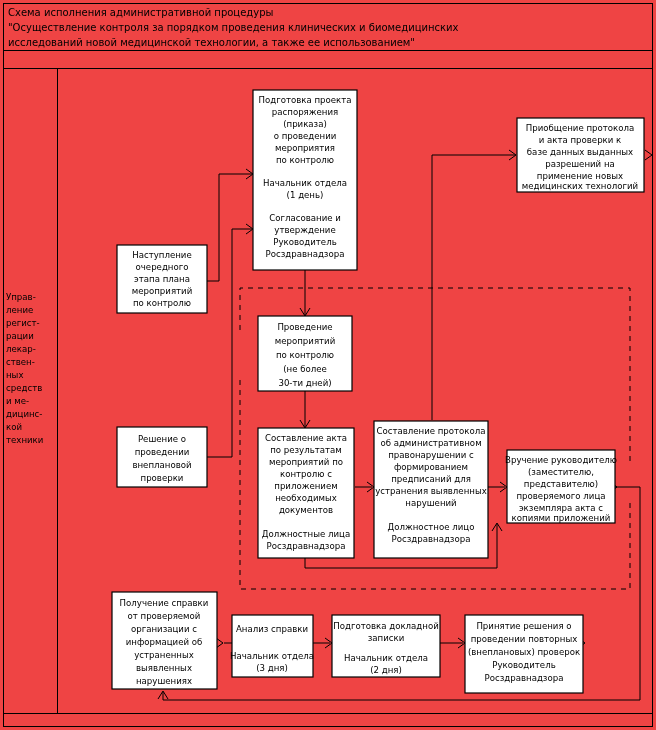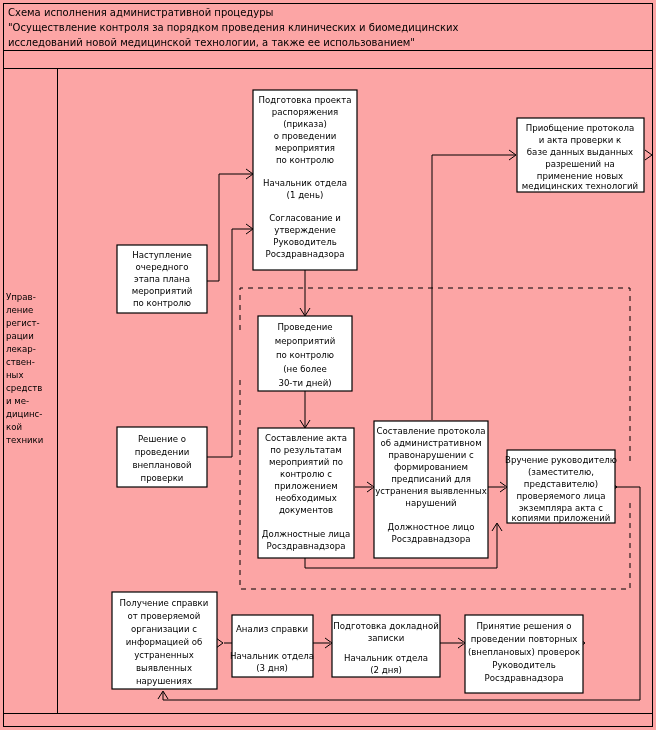--- a/index.html
+++ b/index.html
@@ -1,18 +1,18 @@
 <!DOCTYPE html>
 <html><head>
 <meta charset="utf-8">
 <style>
   html,body{margin:0;padding:0;background:#ffffff;}
   body{width:656px;height:730px;overflow:hidden;
        font-family:"DejaVu Sans","Liberation Sans",sans-serif;}
-  #page{position:relative;width:656px;height:730px;background:#fca5a5;}
+  #page{position:relative;width:656px;height:730px;background:#ef4444;}
   svg{position:absolute;left:0;top:0;}
   text{font-family:"DejaVu Sans","Liberation Sans",sans-serif;fill:#000;}
   .ttl{font-size:10px;}
   .bx{font-size:8.6px;}
   .sb{font-size:8.6px;}
   .ln{stroke:#000;stroke-width:1;fill:none;}
   .bxr{stroke:#000;stroke-width:1.2;fill:#fff;}
   .dash{stroke:#000;stroke-width:1;fill:none;stroke-dasharray:5 5;}
   .frame{stroke:#000;stroke-width:1;fill:none;}
 </style>

